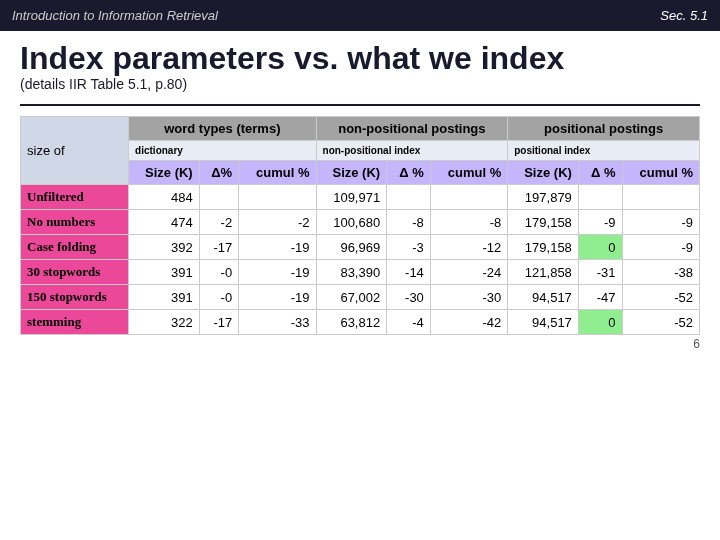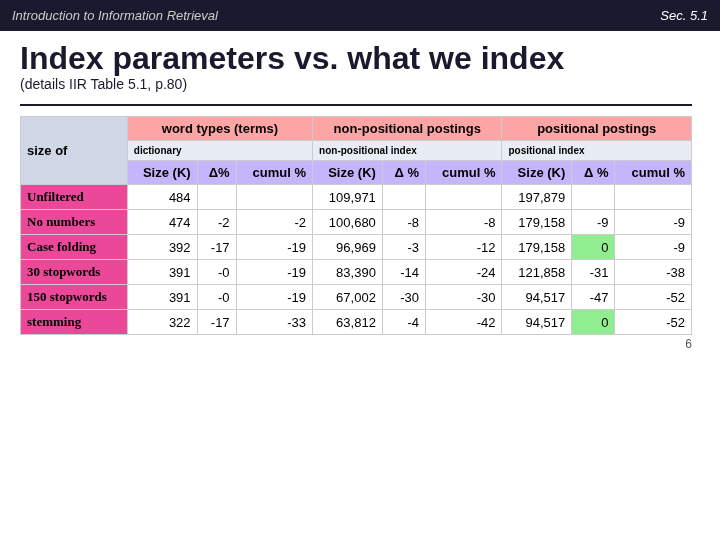--- a/index.html
+++ b/index.html
@@ -22,21 +22,21 @@
       font-style: italic;
       font-size: 13px;
       color: #ccc;
     }
     .header-bar .section-label {
       font-size: 13px;
       color: white;
       font-style: italic;
     }
     .main-content {
-      padding: 10px 28px 8px 20px;
+      padding: 10px 20px 8px 20px;
     }
     .page-title {
       font-size: 32px;
       font-weight: bold;
       color: #1a1a2e;
       line-height: 1.1;
     }
     .page-subtitle {
       font-size: 14px;
       color: #1a1a2e;
@@ -52,21 +52,21 @@
       border-collapse: collapse;
       font-size: 13px;
     }
     th, td {
       border: 1px solid #ccc;
       padding: 4px 6px;
       text-align: left;
       vertical-align: middle;
     }
     .col-group-header {
-      background: #fca5a5;
+      background: #a3a3a3;
       font-weight: bold;
       text-align: center;
     }
     .col-sub-header {
       background: #c4b5fd;
       font-weight: bold;
     }
     .row-label {
       background: #ec4899;
       font-weight: bold;
@@ -89,21 +89,21 @@
       line-height: 1.4;
     }
     .page-number {
       text-align: right;
       font-size: 12px;
       color: #555;
       margin-top: 2px;
     }
     .size-of-cell {
       background: #d0d8e8;
-      font-weight: bold;
+      font-weight: normal;
       font-size: 13px;
     }
     .dict-cell {
       background: #e8ecf4;
       font-size: 10px;
     }
   </style>
 </head>
 <body>
 

